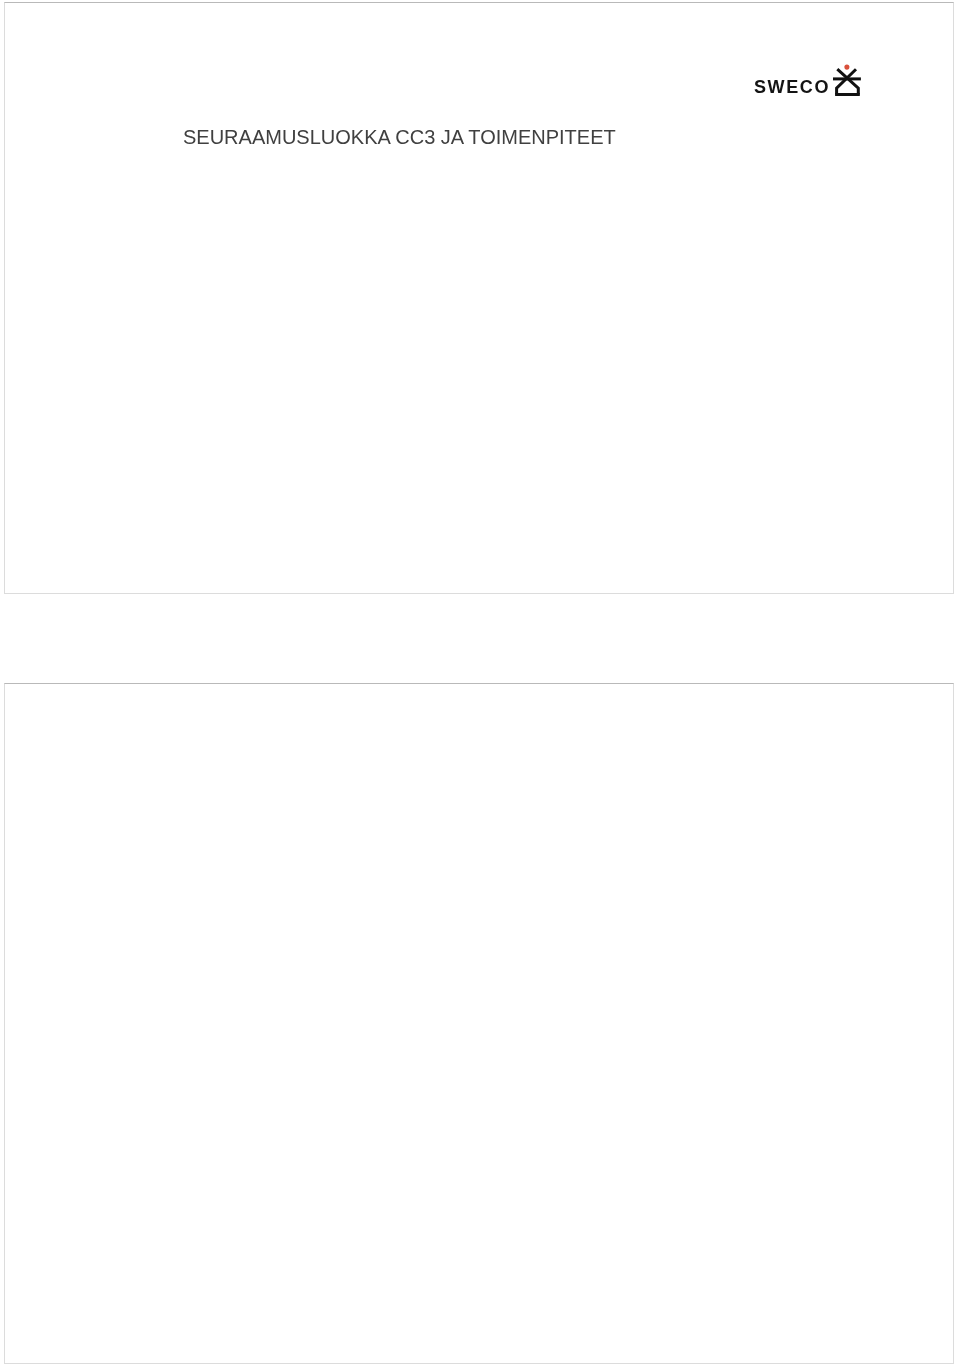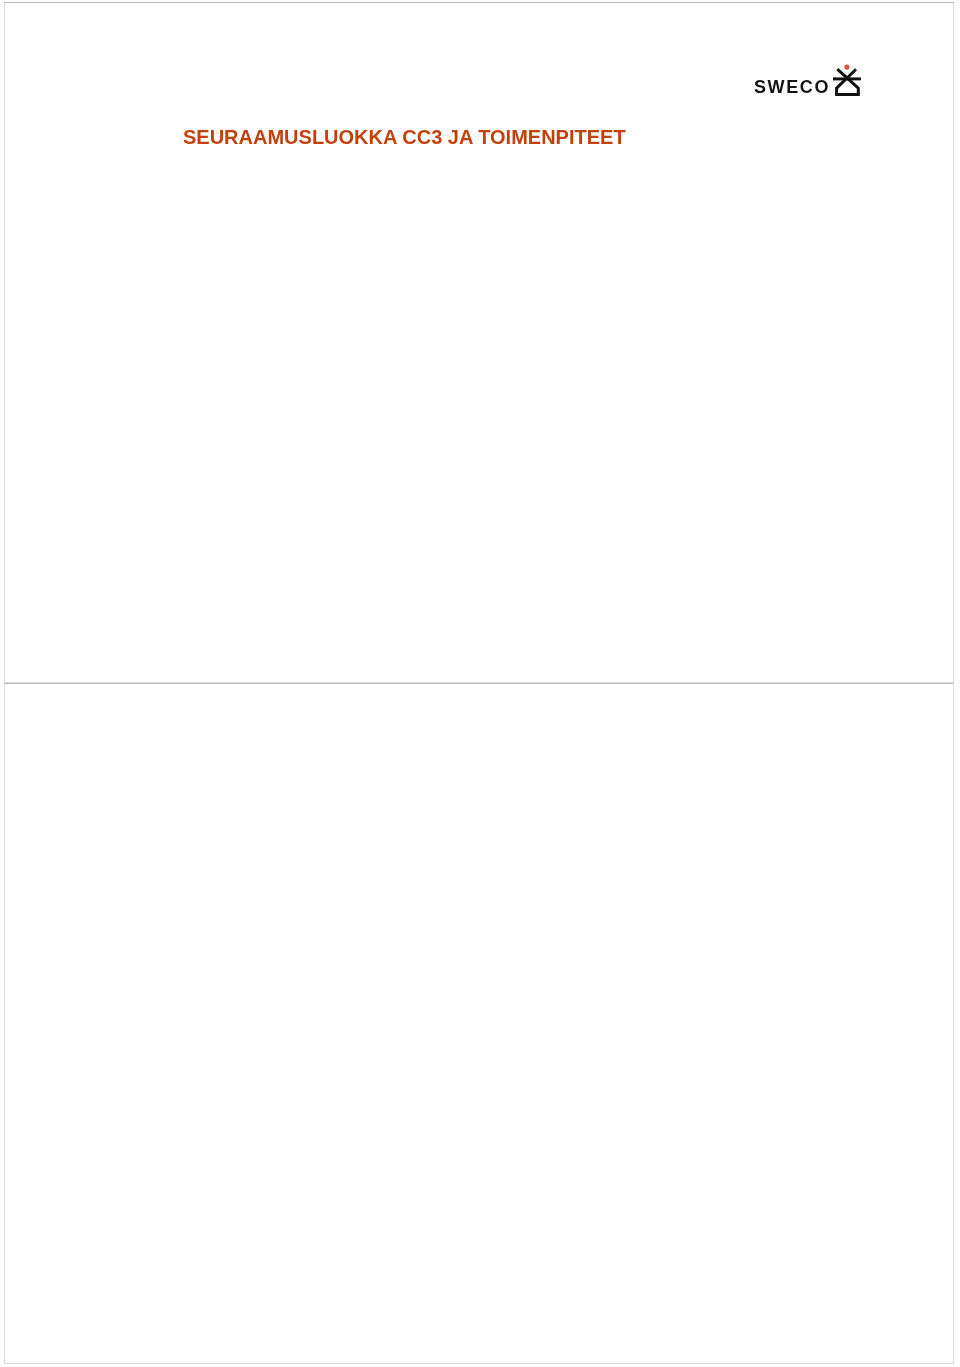--- a/index.html
+++ b/index.html
@@ -1,29 +1,29 @@
 <!DOCTYPE html>
 <html><head>
 <meta charset="utf-8">
 <title>Slides</title>
 <style>
   html,body{margin:0;padding:0;background:#fff;}
   body{width:960px;height:1367px;font-family:"Liberation Sans",sans-serif;}
   .page{position:absolute;left:0;top:0;width:960px;height:1367px;overflow:hidden;background:#fff;}
   .slide{position:absolute;left:4px;width:950px;background:#fff;box-sizing:border-box;}
-  .slide1{top:2px;height:681px;border:1px solid #dcdcdc;border-top:1px solid #b9b9b9;}
+  .slide1{top:2px;height:592px;border:1px solid #dcdcdc;border-top:1px solid #b9b9b9;}
   .slide2{top:683px;height:681px;border:1px solid #dcdcdc;border-top:1px solid #b9b9b9;}
 
   
   .logo{position:absolute;}
   .logo .word{position:absolute;left:0;top:0;font-weight:bold;color:#141414;
        letter-spacing:1.6px;font-size:18px;line-height:18px;}
   .logo svg{position:absolute;}
 
-  .title{position:absolute;font-weight:bold;color:#c2410c;white-space:nowrap;}
+  .title{position:absolute;font-weight:normal;color:#404040;white-space:nowrap;}
 </style>
 </head>
 <body>
 
 <div class="page">
   <div class="slide slide1">
 
     <div class="logo" style="left:749px;top:58px;width:115px;height:40px;">
       <div class="word" style="left:0px;top:17px;">SWECO</div>
       <svg width="34" height="38" viewBox="0 0 34 38" style="left:76px;top:2px;">

